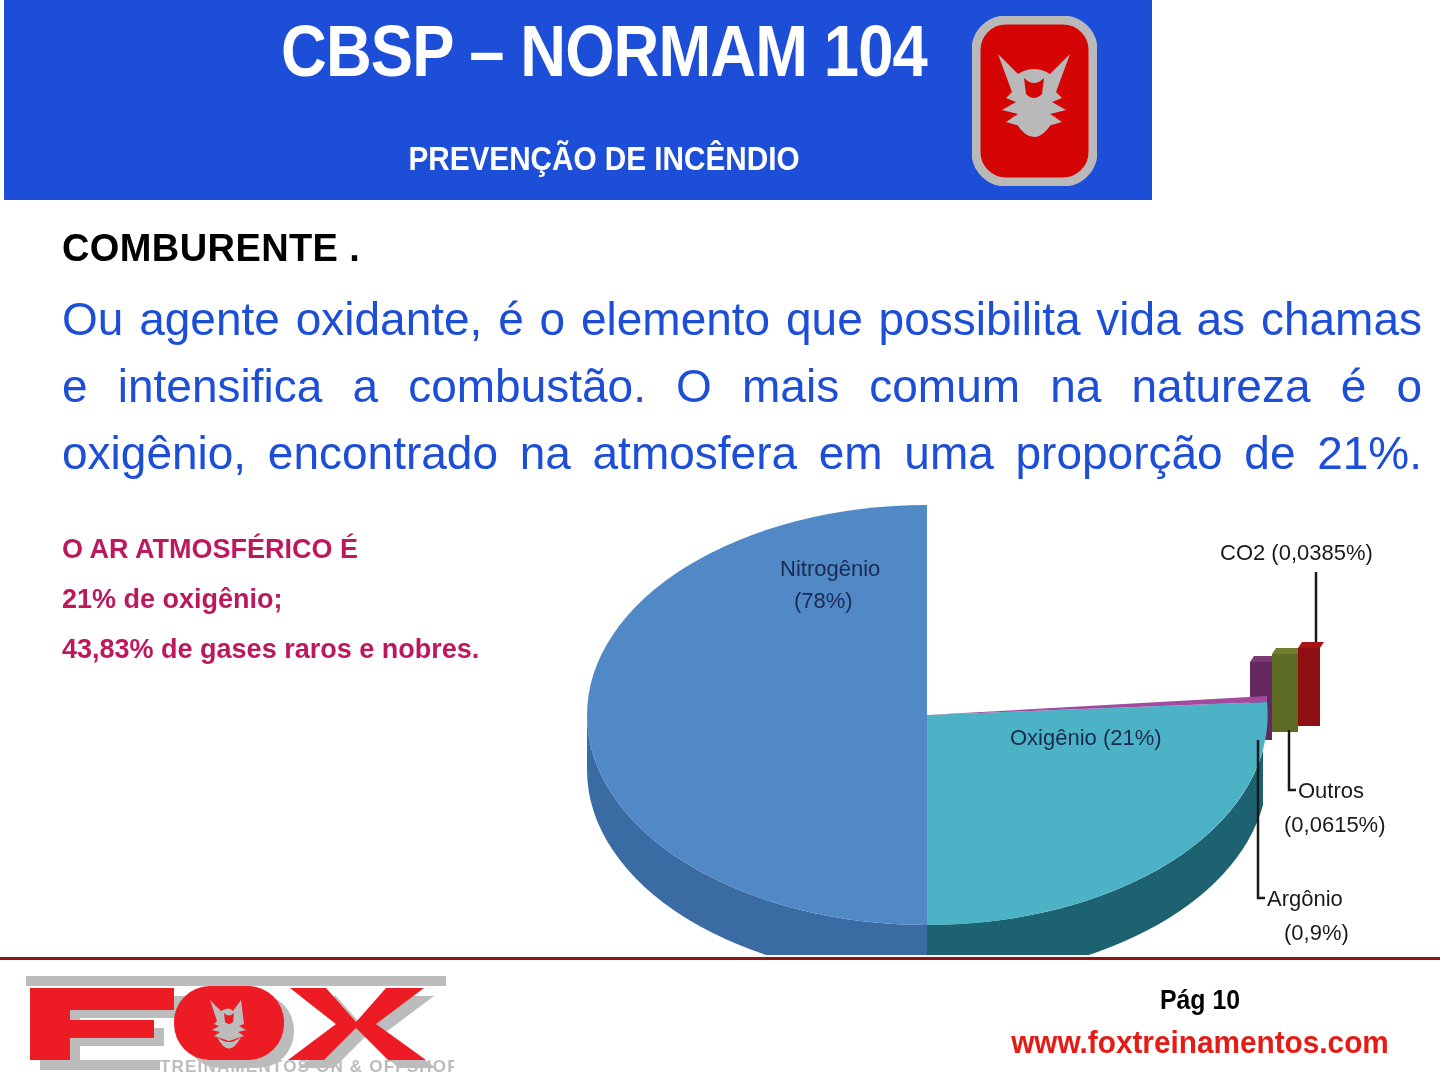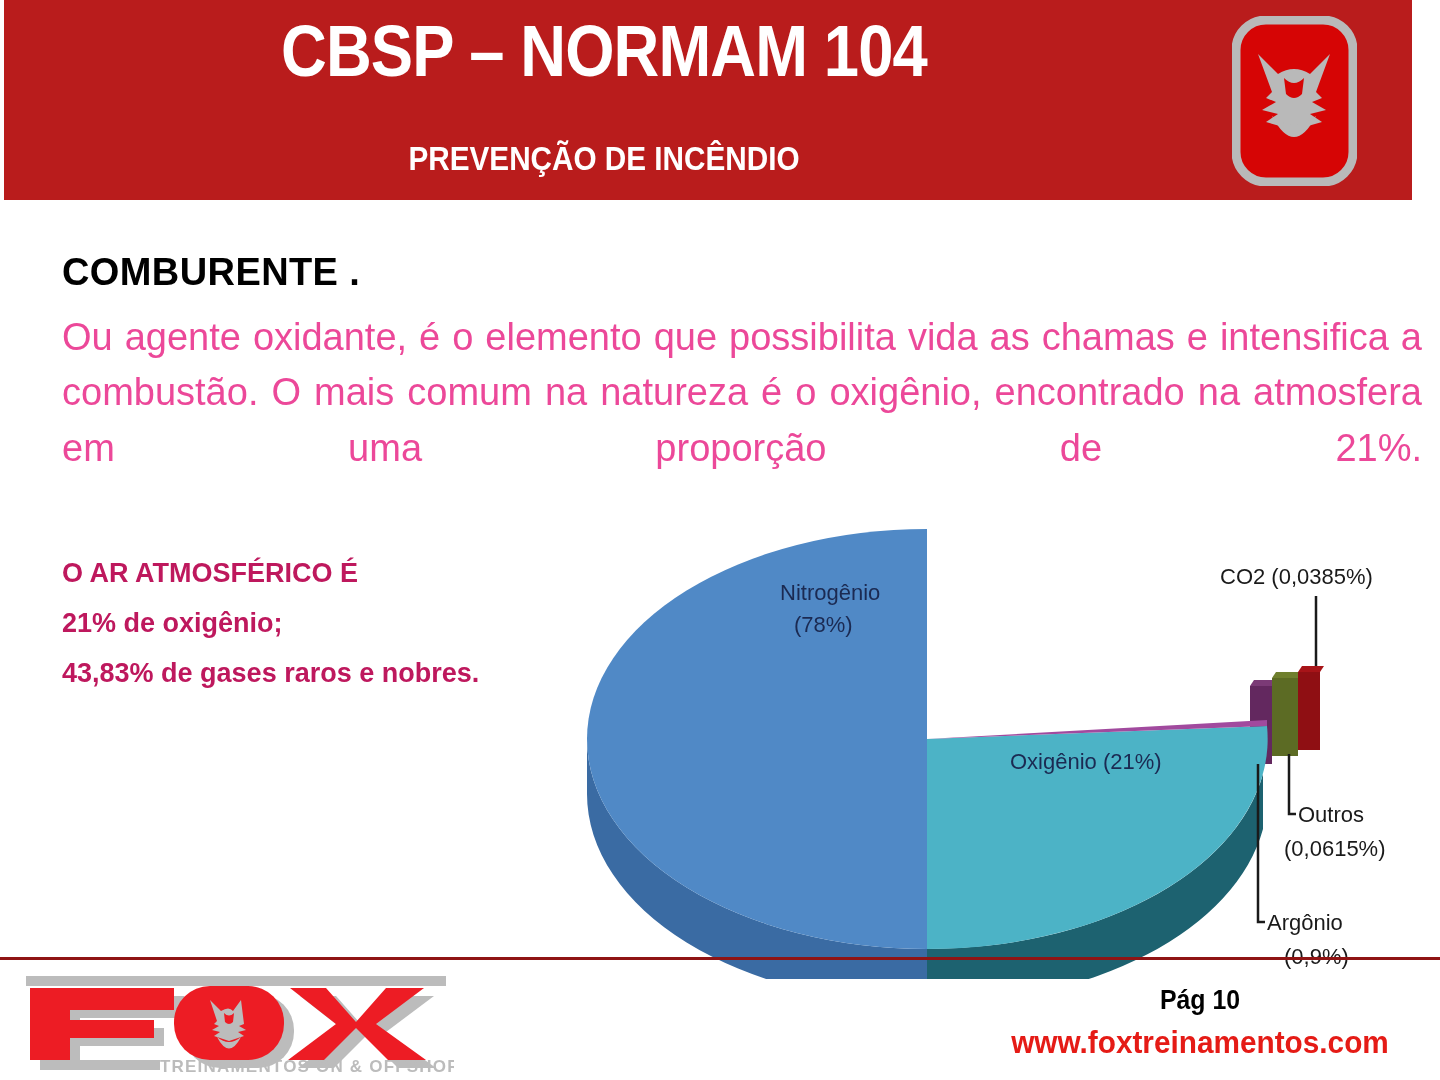--- a/index.html
+++ b/index.html
@@ -6,22 +6,22 @@
   body{
     width:1440px;height:1080px;
     background:#ffffff;
     font-family:"Liberation Sans", sans-serif;
     overflow:hidden;
     position:relative;
   }
 
   
   .header{
-    position:absolute;left:4px;top:0;width:1408px;height:200px;
-    background:#b91c1c;
+    position:absolute;left:4px;top:0;width:1148px;height:200px;
+    background:#1d4ed8;
     overflow:hidden;
   }
   .header-title{
     position:absolute;left:0;top:14px;width:1200px;
     text-align:center;
     color:#ffffff;
     font-size:72px;
     font-weight:bold;
     letter-spacing:-1px;
     transform:scaleX(0.88);
@@ -38,29 +38,29 @@
     transform:scaleX(0.9);
     transform-origin:center top;
     white-space:nowrap;
   }
   .header-logo{
     position:absolute;right:55px;top:16px;
     width:125px;height:170px;
   }
 
   
-  .content{position:absolute;left:0;top:200px;width:1440px;height:755px;margin-top:24px;}
+  .content{position:absolute;left:0;top:200px;width:1440px;height:755px;}
   .lead-title{
     position:absolute;left:62px;top:27px;
     font-size:38px;font-weight:bold;color:#000;
     letter-spacing:0.4px;
   }
   .para{
     position:absolute;left:62px;top:86px;width:1360px;
-    font-size:38px;color:#ec4899;
+    font-size:46px;color:#1d4ed8;
     text-align:justify;
     line-height:1.46;
     -webkit-hyphens:none;hyphens:none;
   }
   .para::after{content:"";display:inline-block;width:100%;}
 
   .bullets{
     position:absolute;left:62px;top:336px;width:620px;
     font-size:27px;font-weight:bold;color:#be185d;
   }

